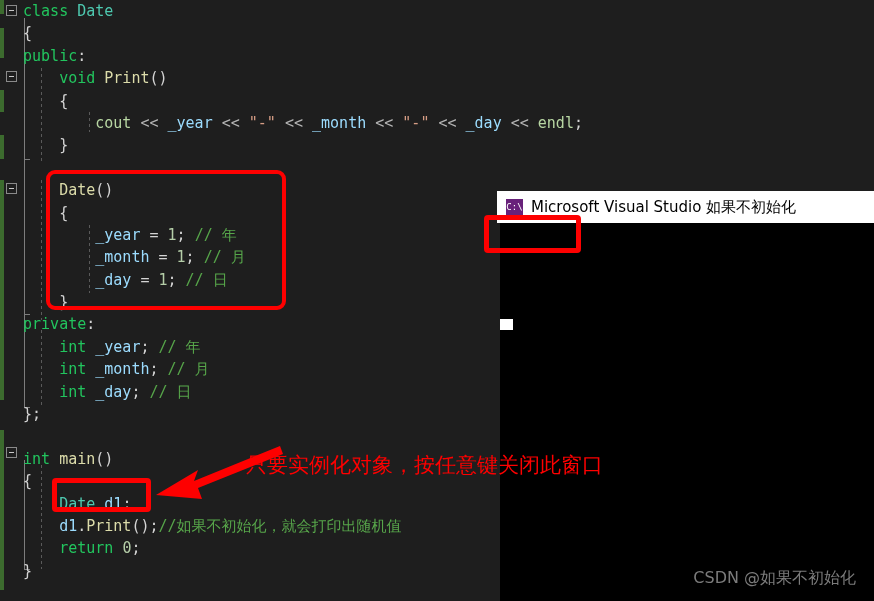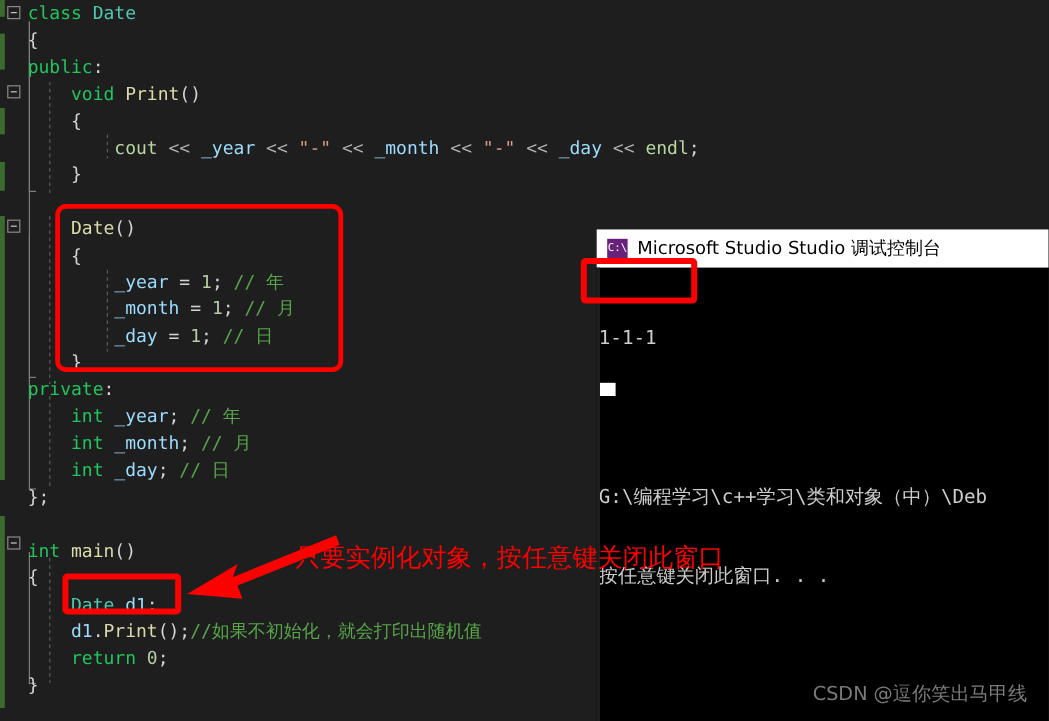--- a/index.html
+++ b/index.html
@@ -170,37 +170,31 @@
   <div class="guide" style="left:41px;top:465px;height:104px;"></div>
   <div class="guide" style="left:89px;top:112px;height:20px;"></div>
   <div class="guide" style="left:89px;top:225px;height:68px;"></div>
 
   <div class="code" id="code-lines"><div class="ln"><span> </span><span class="k-blue">class</span><span class="k-punc"> </span><span class="k-type">Date</span></div><div class="ln"><span> </span><span class="k-brace">{</span></div><div class="ln"><span> </span><span class="k-blue">public</span><span class="k-punc">:</span></div><div class="ln"><span>     </span><span class="k-blue">void</span><span class="k-punc"> </span><span class="k-fn">Print</span><span class="k-punc">()</span></div><div class="ln"><span>     </span><span class="k-brace">{</span></div><div class="ln"><span>         </span><span class="k-std">cout</span><span class="k-punc"> </span><span class="k-op">&lt;&lt;</span><span class="k-punc"> </span><span class="k-var">_year</span><span class="k-punc"> </span><span class="k-op">&lt;&lt;</span><span class="k-punc"> </span><span class="k-str">"-"</span><span class="k-punc"> </span><span class="k-op">&lt;&lt;</span><span class="k-punc"> </span><span class="k-var">_month</span><span class="k-punc"> </span><span class="k-op">&lt;&lt;</span><span class="k-punc"> </span><span class="k-str">"-"</span><span class="k-punc"> </span><span class="k-op">&lt;&lt;</span><span class="k-punc"> </span><span class="k-var">_day</span><span class="k-punc"> </span><span class="k-op">&lt;&lt;</span><span class="k-punc"> </span><span class="k-std">endl</span><span class="k-punc">;</span></div><div class="ln"><span>     </span><span class="k-brace">}</span></div><div class="ln"><span> </span></div><div class="ln"><span>     </span><span class="k-fn">Date</span><span class="k-punc">()</span></div><div class="ln"><span>     </span><span class="k-brace">{</span></div><div class="ln"><span>         </span><span class="k-var">_year</span><span class="k-punc"> = </span><span class="k-num">1</span><span class="k-punc">; </span><span class="k-cmt">// 年</span></div><div class="ln"><span>         </span><span class="k-var">_month</span><span class="k-punc"> = </span><span class="k-num">1</span><span class="k-punc">; </span><span class="k-cmt">// 月</span></div><div class="ln"><span>         </span><span class="k-var">_day</span><span class="k-punc"> = </span><span class="k-num">1</span><span class="k-punc">; </span><span class="k-cmt">// 日</span></div><div class="ln"><span>     </span><span class="k-brace">}</span></div><div class="ln"><span> </span><span class="k-blue">private</span><span class="k-punc">:</span></div><div class="ln"><span>     </span><span class="k-blue">int</span><span class="k-punc"> </span><span class="k-var">_year</span><span class="k-punc">; </span><span class="k-cmt">// 年</span></div><div class="ln"><span>     </span><span class="k-blue">int</span><span class="k-punc"> </span><span class="k-var">_month</span><span class="k-punc">; </span><span class="k-cmt">// 月</span></div><div class="ln"><span>     </span><span class="k-blue">int</span><span class="k-punc"> </span><span class="k-var">_day</span><span class="k-punc">; </span><span class="k-cmt">// 日</span></div><div class="ln"><span> </span><span class="k-brace">};</span></div><div class="ln"><span> </span></div><div class="ln"><span> </span><span class="k-blue">int</span><span class="k-punc"> </span><span class="k-fn">main</span><span class="k-punc">()</span></div><div class="ln"><span> </span><span class="k-brace">{</span></div><div class="ln"><span>     </span><span class="k-type">Date</span><span class="k-punc"> </span><span class="k-var">d1</span><span class="k-punc">;</span></div><div class="ln"><span>     </span><span class="k-var">d1</span><span class="k-punc">.</span><span class="k-fn">Print</span><span class="k-punc">();</span><span class="k-cmt">//如果不初始化，就会打印出随机值</span></div><div class="ln"><span>     </span><span class="k-blue">return</span><span class="k-punc"> </span><span class="k-num">0</span><span class="k-punc">;</span></div><div class="ln"><span> </span><span class="k-brace">}</span></div></div>
 </div>
 
 <div id="console">
   <div class="con-title">
     <span class="con-icon">C:\</span>
-    <span class="con-title-text">Microsoft Studio Studio 调试控制台</span>
-  </div>
-  <div class="con-body">
-    <div class="con-line">1-1-1</div>
-    <div class="con-line"></div>
-    <div class="con-line">G:\编程学习\c++学习\类和对象（中）\Deb</div>
-    <div class="con-line">按任意键关闭此窗口. . .</div>
+    <span class="con-title-text">Microsoft Visual Studio 如果不初始化</span>
   </div>
 </div>
 <div class="con-left-edge"></div>
 <div class="con-cursor"></div>
 
 <div class="redbox" style="left:46px;top:170px;width:240px;height:140px;"></div>
 
 <div class="redbox-sharp" style="left:52px;top:478px;width:99px;height:34px;"></div>
 
 <div class="redbox-sharp" style="left:484px;top:215px;width:97px;height:38px;"></div>
 
 <svg class="arrow" style="left:150px;top:440px;width:140px;height:70px;" viewBox="0 0 140 70">
   <polygon points="6,55 48,30 44,41 130,6 133,14 48,48 52,59" fill="#fe0000"></polygon>
 </svg>
 
 <div class="annot-text" style="left:246px;top:451px;">只要实例化对象，按任意键关闭此窗口</div>
 
-<div class="watermark">CSDN @逗你笑出马甲线</div>
+<div class="watermark">CSDN @如果不初始化</div>
 
 </body></html>

